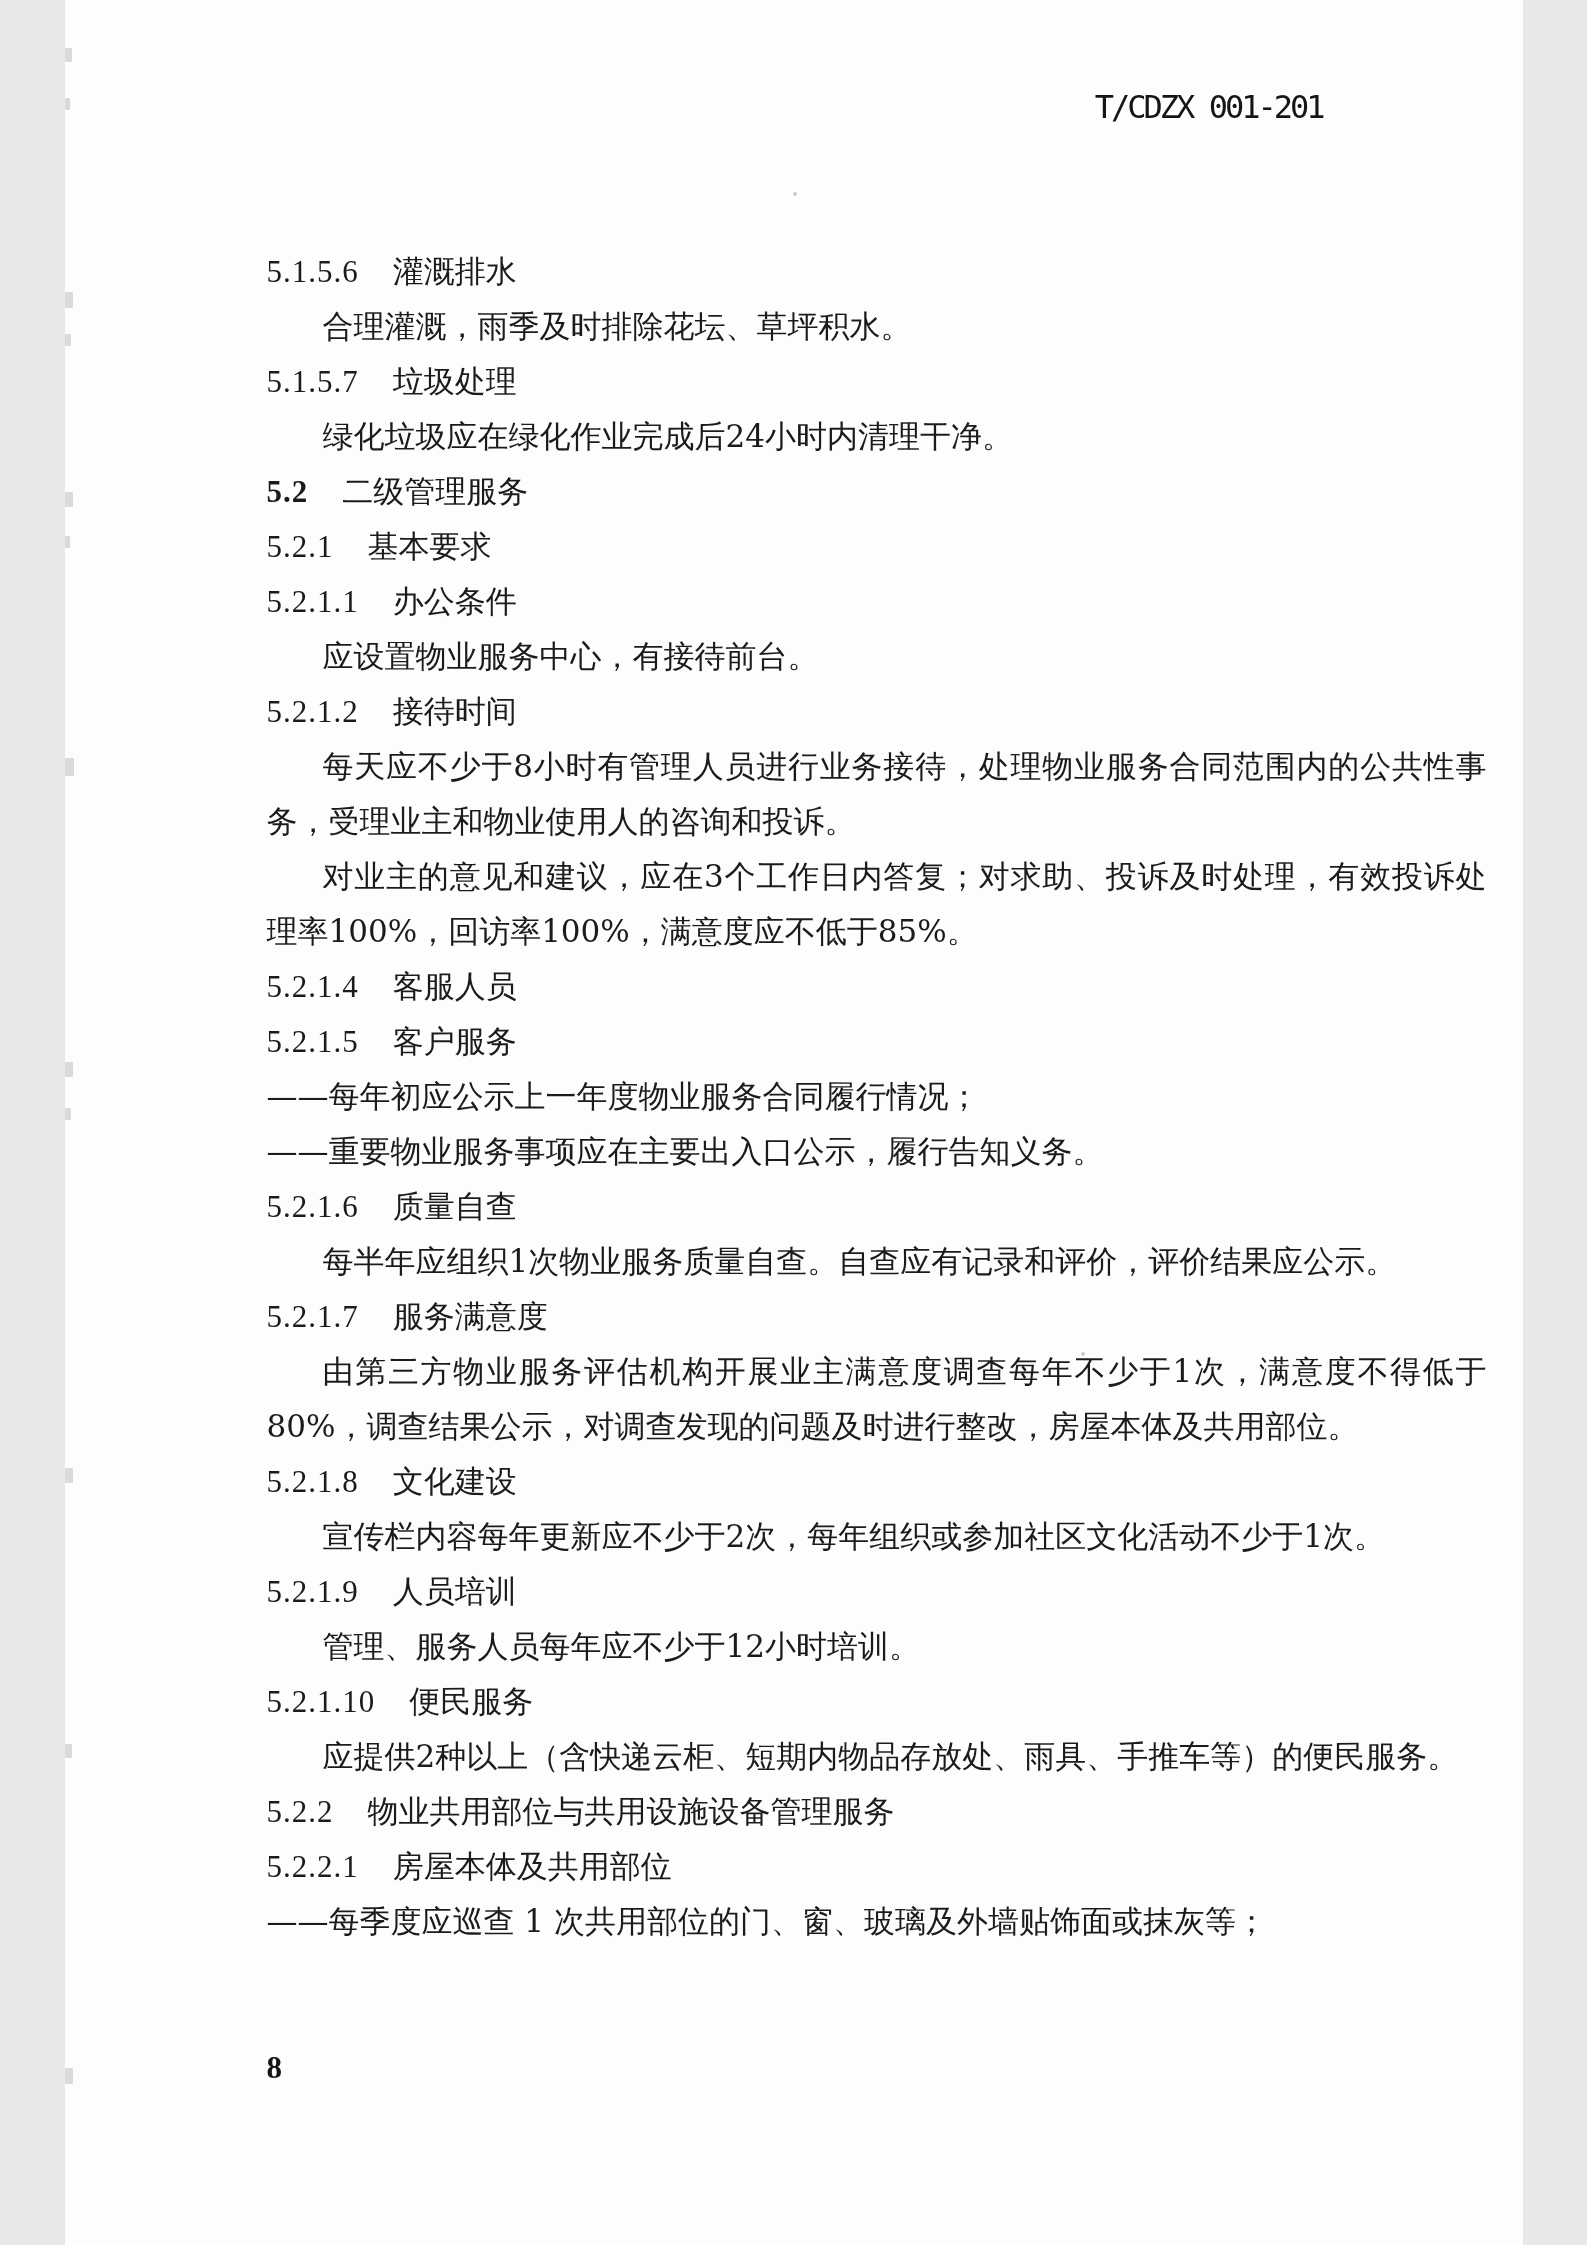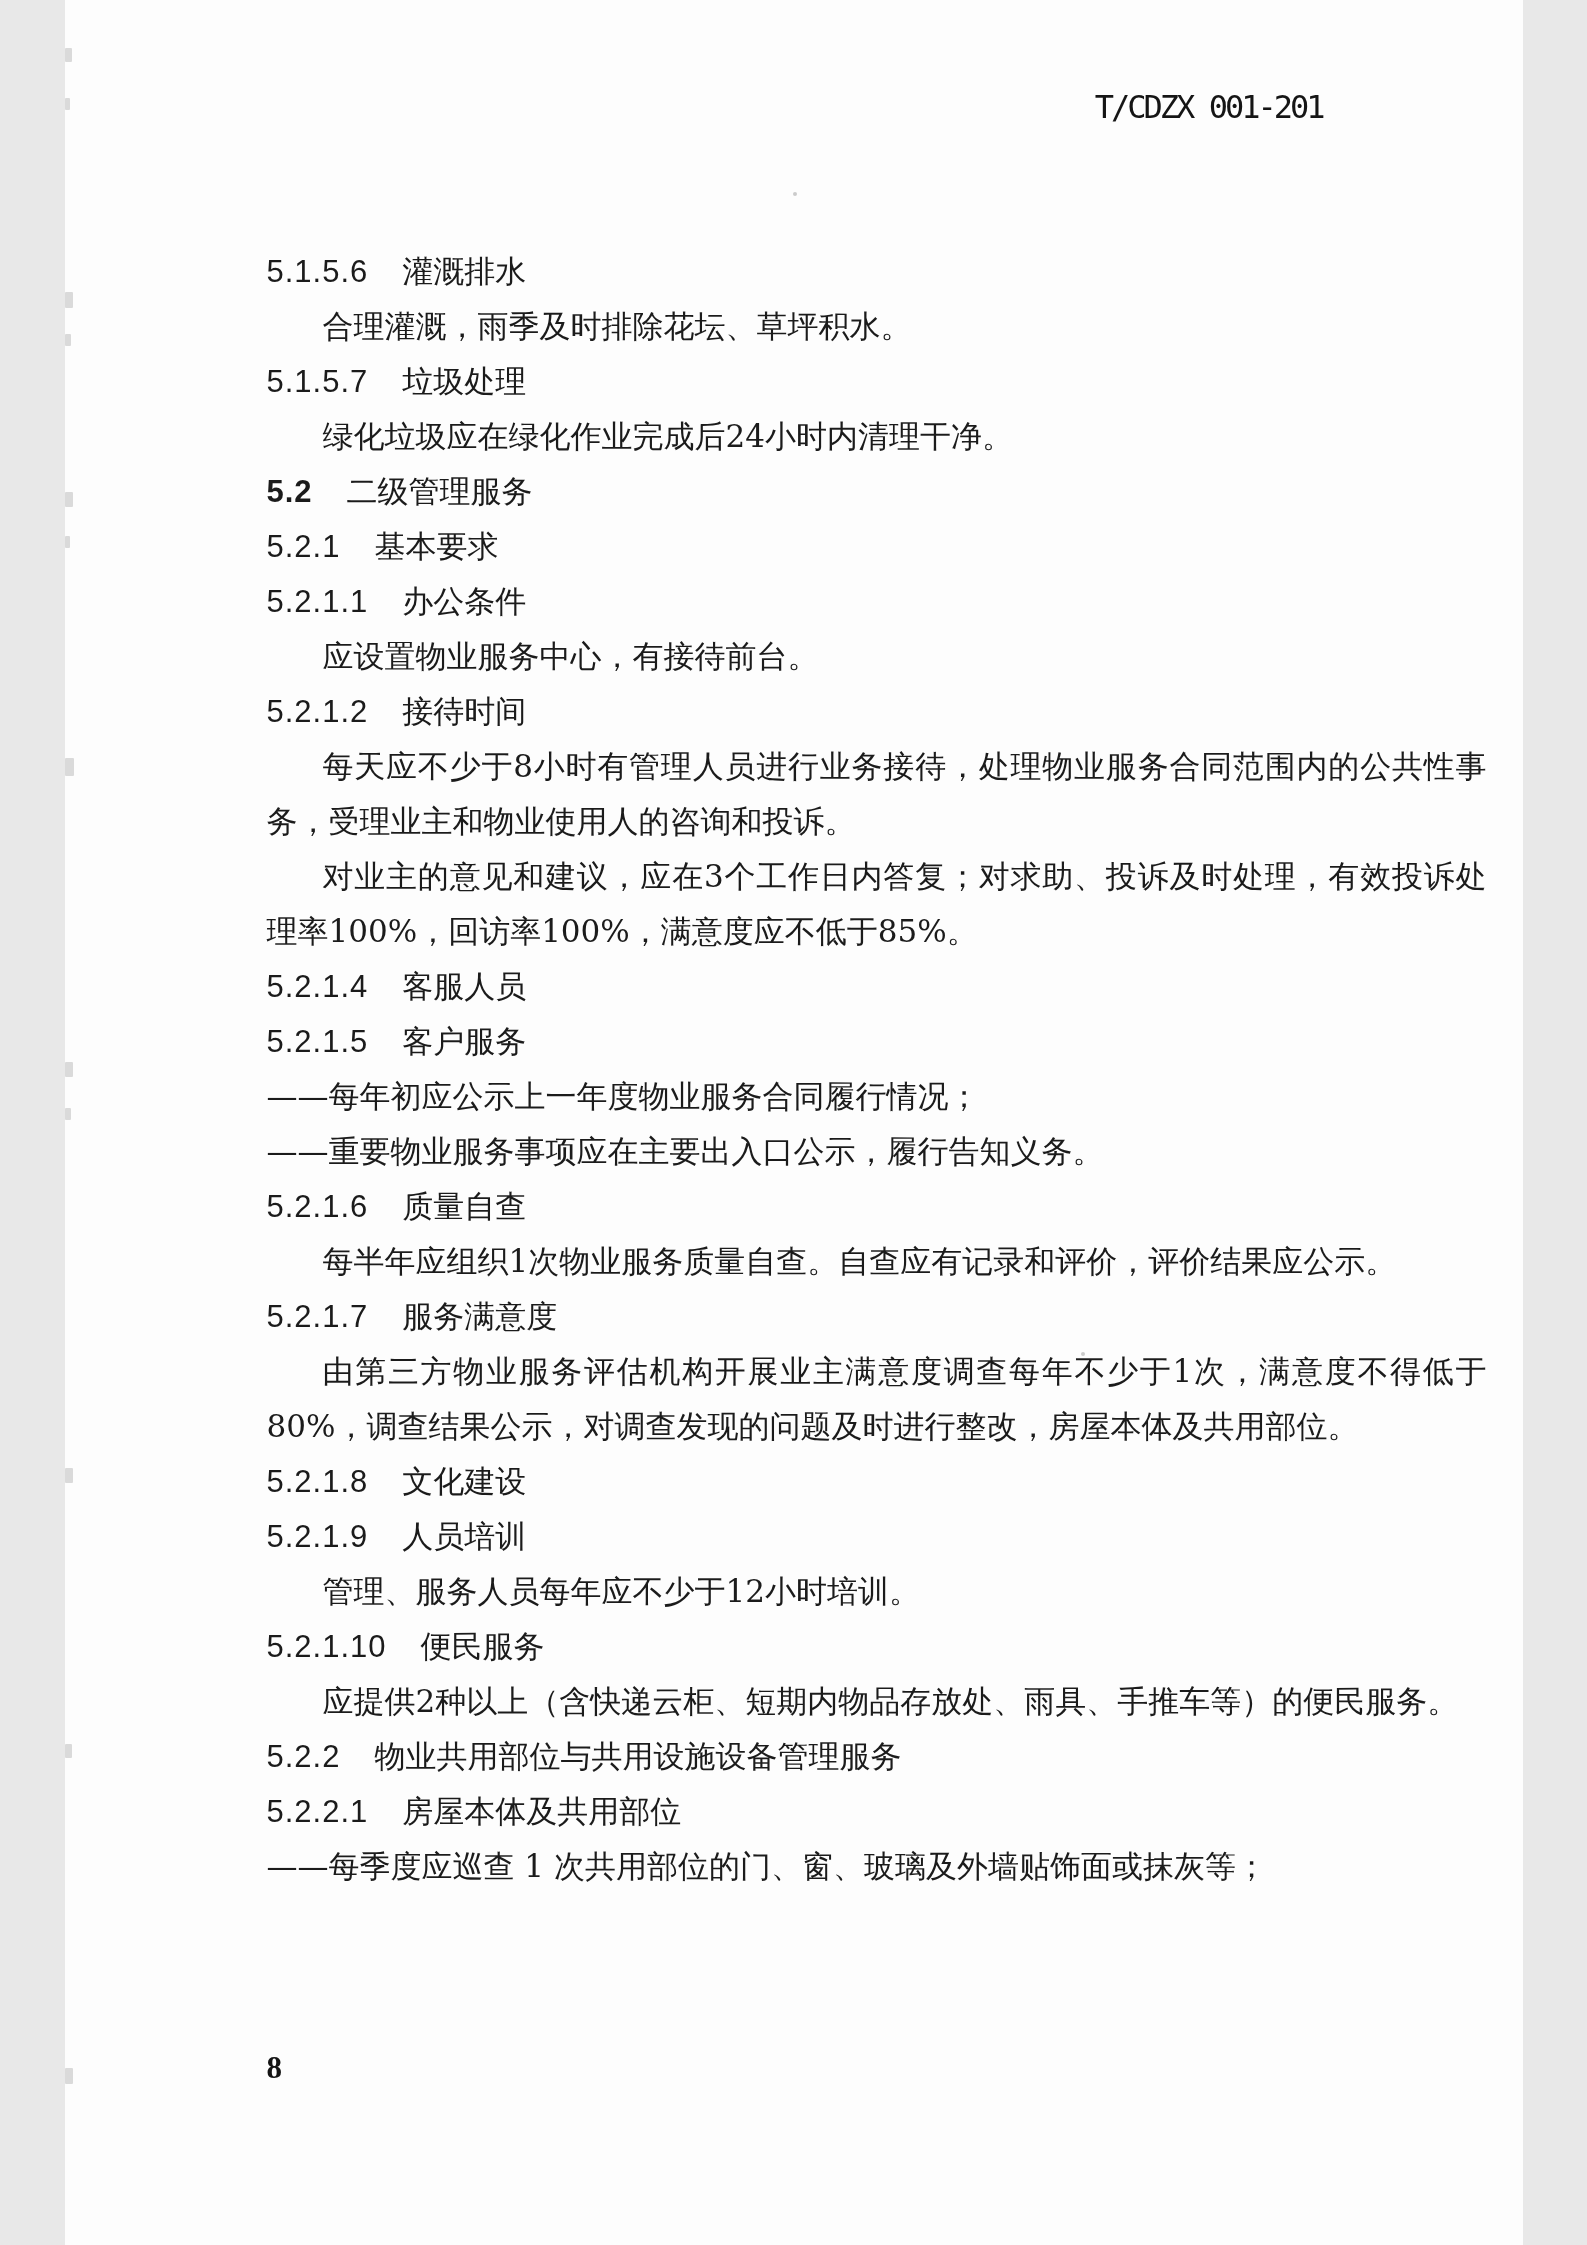--- a/index.html
+++ b/index.html
@@ -35,21 +35,21 @@
     width: 1220px;
     font-size: 31px;
     line-height: 55px;
   }
   .line { margin: 0; }
   .heading {
     font-family: "DejaVu Sans", "Liberation Sans", sans-serif;
     white-space: nowrap;
   }
   .heading .num {
-    font-family: Liberation Sans, sans-serif;
+    font-family: Liberation Serif, serif;
     margin-right: 34px;
     letter-spacing: 1px;
   }
   .heading.bold .num { font-weight: bold; }
   .para {
     font-family: "DejaVu Serif", "Liberation Serif", serif;
     text-indent: 56px;
     text-align: justify;
   }
   .dash {
@@ -104,20 +104,21 @@
       <div class="line para">对业主的意见和建议，应在3个工作日内答复；对求助、投诉及时处理，有效投诉处理率100%，回访率100%，满意度应不低于85%。</div>
       <div class="line heading"><span class="num">5.2.1.4</span><span class="title">客服人员</span></div>
       <div class="line heading"><span class="num">5.2.1.5</span><span class="title">客户服务</span></div>
       <div class="line dash">——每年初应公示上一年度物业服务合同履行情况；</div>
       <div class="line dash">——重要物业服务事项应在主要出入口公示，履行告知义务。</div>
       <div class="line heading"><span class="num">5.2.1.6</span><span class="title">质量自查</span></div>
       <div class="line para">每半年应组织1次物业服务质量自查。自查应有记录和评价，评价结果应公示。</div>
       <div class="line heading"><span class="num">5.2.1.7</span><span class="title">服务满意度</span></div>
       <div class="line para">由第三方物业服务评估机构开展业主满意度调查每年不少于1次，满意度不得低于80%，调查结果公示，对调查发现的问题及时进行整改，房屋本体及共用部位。</div>
       <div class="line heading"><span class="num">5.2.1.8</span><span class="title">文化建设</span></div>
+      <div class="line para">宣传栏内容每年更新应不少于2次，每年组织或参加社区文化活动不少于1次。</div>
       <div class="line heading"><span class="num">5.2.1.9</span><span class="title">人员培训</span></div>
       <div class="line para">管理、服务人员每年应不少于12小时培训。</div>
       <div class="line heading"><span class="num">5.2.1.10</span><span class="title">便民服务</span></div>
       <div class="line para">应提供2种以上（含快递云柜、短期内物品存放处、雨具、手推车等）的便民服务。</div>
       <div class="line heading"><span class="num">5.2.2</span><span class="title">物业共用部位与共用设施设备管理服务</span></div>
       <div class="line heading"><span class="num">5.2.2.1</span><span class="title">房屋本体及共用部位</span></div>
       <div class="line dash">——每季度应巡查 1 次共用部位的门、窗、玻璃及外墙贴饰面或抹灰等；</div>
     </main>
 
   <div class="page-number">8</div>

